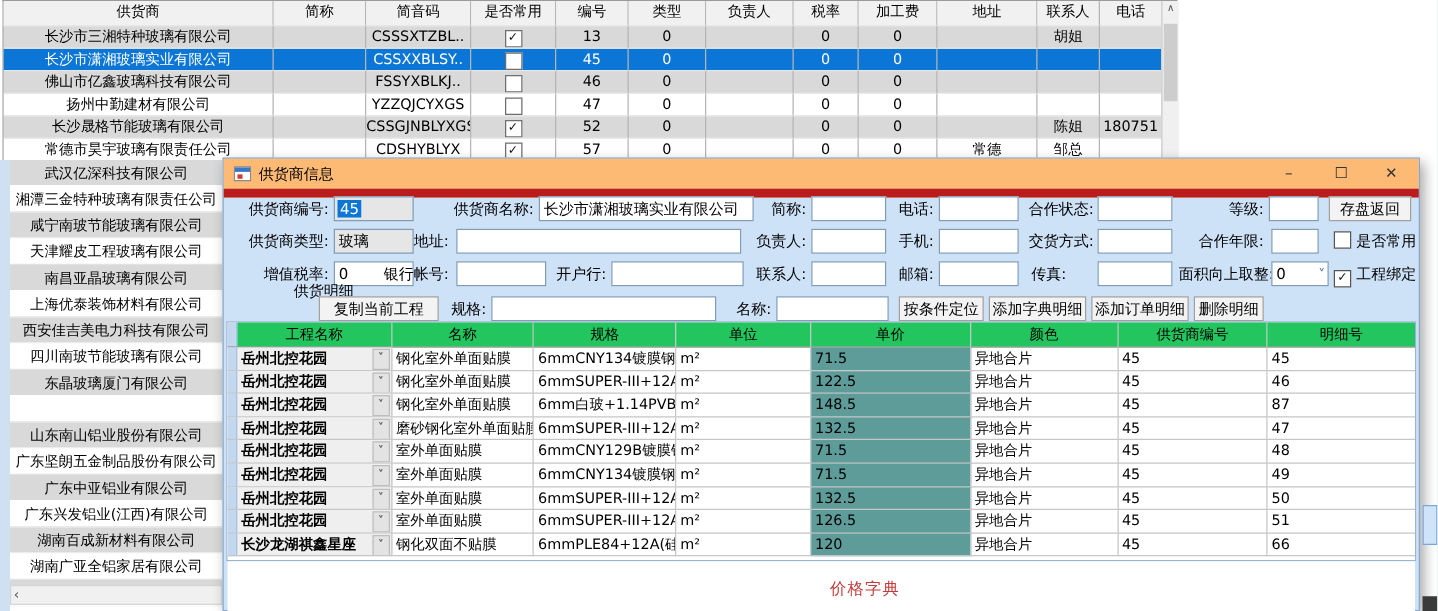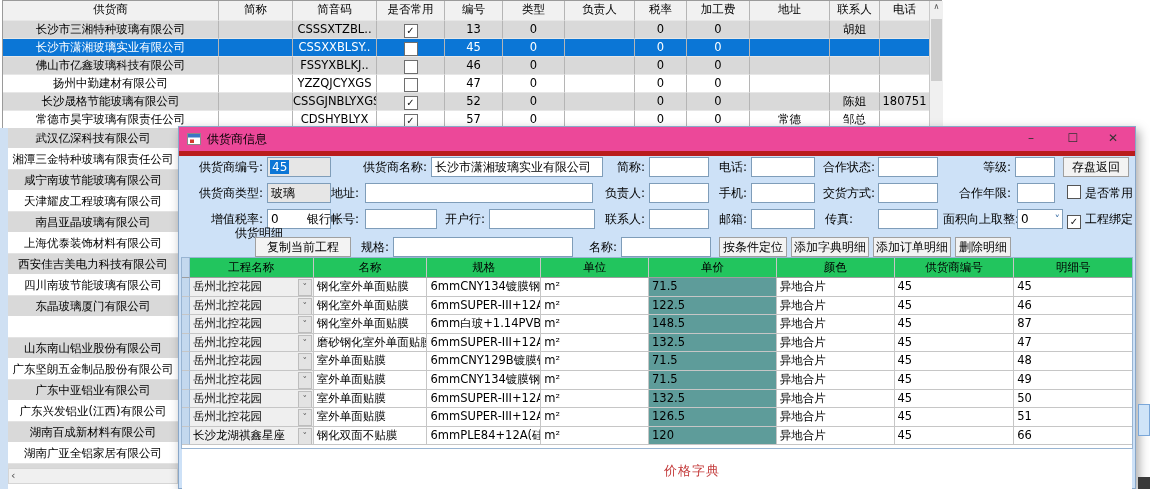--- a/index.html
+++ b/index.html
@@ -27,21 +27,21 @@
   
   #left-edge{position:absolute;left:0;top:128px;width:8px;height:361px;background:#cfe0f3;}
   #left-list{position:absolute;left:8px;top:128px;width:170px;}
   .ll-row{height:20px;line-height:20px;text-align:center;font-size:11.5px;background:#fff;border-bottom:1px solid #e3e3e3;overflow:hidden;white-space:nowrap;}
   .ll-row.alt{background:#d9d9d9;border-bottom:1px solid #fff;}
   #ll-hscroll{position:absolute;left:8px;top:468px;width:170px;height:16px;background:#f0f0f0;border:1px solid #d5d5d5;box-sizing:border-box;}
   #ll-hscroll .arr{position:absolute;left:2px;top:0;font-size:11px;line-height:14px;color:#505050;}
 
   
   #dialog{position:absolute;left:178px;top:126px;width:958px;height:363px;background:#cde1f7;border:1px solid #89a7c8;box-shadow:3px 4px 10px rgba(0,0,0,.35);box-sizing:border-box;}
-  #d-titlebar{position:absolute;left:0;top:0;width:100%;height:24px;background:#ec4899;border-bottom:5px solid #b91c1c;}
+  #d-titlebar{position:absolute;left:0;top:0;width:100%;height:24px;background:#fdba74;border-bottom:7px solid #b91c1c;}
   #d-title{position:absolute;left:28px;top:4px;font-size:12px;color:#000;}
   #d-icon{position:absolute;left:8px;top:5px;width:14px;height:14px;}
   .winbtn{position:absolute;top:0;width:40px;height:24px;text-align:center;line-height:23px;font-size:12px;color:#333;}
   #btn-min{right:84px;} #btn-max{right:42px;} #btn-close{right:2px;}
 
   .dlbl{position:absolute;height:20px;line-height:20px;text-align:right;font-size:12px;white-space:nowrap;}
   .din{position:absolute;height:20px;border:1px solid #7f9db9;background:#fff;box-sizing:border-box;font:inherit;font-size:12px;padding:0 3px;}
   .din.ro{background:#e6e6e6;}
   .fake-input{position:absolute;height:20px;border:1px solid #7f9db9;background:#e6e6e6;box-sizing:border-box;line-height:18px;padding:0 2px;font-size:12px;}
   .hl{background:#0b76d6;color:#fff;padding:0 2px;}
@@ -54,21 +54,21 @@
   
   #grid{position:absolute;left:2px;top:130px;width:952px;height:192px;background:#fff;border:1px solid #98b4d2;box-sizing:border-box;}
   #grid-header{display:flex;height:20px;}
   .g-cell{box-sizing:border-box;border-right:1px solid #c6c6c6;border-bottom:1px solid #c6c6c6;overflow:hidden;white-space:nowrap;font-size:11.5px;line-height:17px;padding:0 3px;}
   .g-h{background:#22c55e;text-align:center;border-bottom:1px solid #9e9e9e;line-height:19px;}
   .g0{width:8px;padding:0;background:#c3d8ee;border-right:1px solid #9ebad8;}
   .g1{width:124px;} .g2{width:114px;} .g3{width:114px;} .g4{width:108px;}
   .g5{width:128px;} .g6{width:118px;} .g7{width:120px;} .g8{width:118px;border-right:none;}
   .g-row{display:flex;height:18.6px;background:#fff;}
   .g-row .teal{background:#5e9c9a;}
-  .combo-cell{background:#efefef;position:relative;}
+  .combo-cell{background:#efefef;position:relative;font-weight:bold;}
   .combo-cell .carr{position:absolute;right:1px;top:1px;width:12px;height:15px;background:#e3e3e3;border:1px solid #bdbdbd;color:#555;font-size:9px;line-height:14px;text-align:center;}
 
   #d-footer{position:absolute;left:3px;top:322px;width:950px;height:41px;background:#fff;}
   .price-dict{position:absolute;left:482px;top:13px;color:#c43c3c;font-size:13px;letter-spacing:1px;}
 
   
   #peek-box{position:absolute;left:1138px;top:404px;width:12px;height:32px;background:#cfe4f8;border:1px solid #7aa7d9;box-sizing:border-box;}
   #corner-mark{position:absolute;left:1138px;top:477px;width:12px;height:12px;background:#3a3a3a;}
 </style>
 </head>

